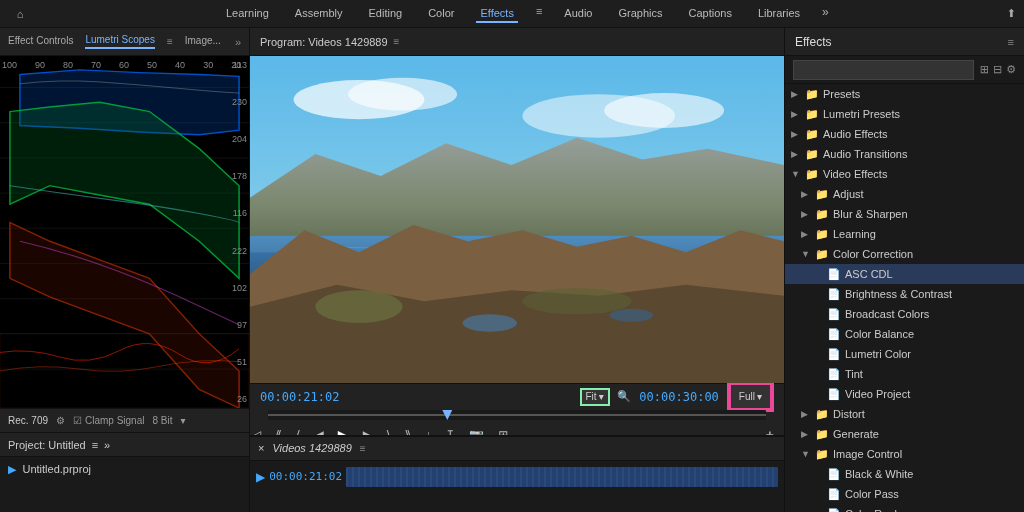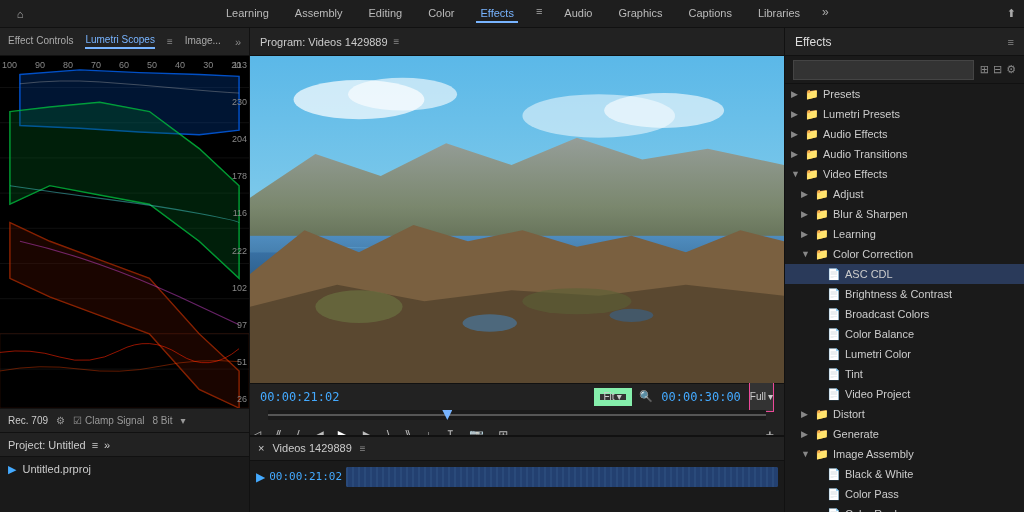--- a/index.html
+++ b/index.html
@@ -209,33 +209,33 @@
       font-family: monospace;
     }
     .time-right {
       display: flex;
       align-items: center;
       gap: 8px;
     }
     .fit-dropdown {
       background: #333;
       color: #ccc;
-      border: 6px solid #86efac;
+      border: 2px solid #86efac;
       padding: 1px 4px;
       font-size: 10px;
       height: 18px;
       display: flex;
       align-items: center;
       gap: 2px;
     }
     .full-dropdown {
       background: #333;
       color: #ccc;
-      border: 1px solid #ec4899;
-      padding: 1px 0;
+      border: 4px solid #ec4899;
+      padding: 1px 8px;
       font-size: 10px;
       height: 31px;
       display: flex;
       align-items: center;
       gap: 2px;
     }
     .zoom-icon { color: #888; font-size: 11px; }
     .playback-timeline {
       height: 8px;
       background: #1a1a1a;
@@ -296,20 +296,21 @@
       background: #222;
       display: flex;
       align-items: center;
       padding: 0 8px;
       gap: 8px;
       border-bottom: 1px solid #111;
     }
     .timeline-title {
       font-size: 11px;
       color: #ccc;
+      font-style: italic;
     }
     .timeline-clip-row {
       display: flex;
       align-items: center;
       height: 32px;
       padding: 0 6px;
       gap: 4px;
     }
     .play-cursor {
       color: #4af;
@@ -807,21 +808,21 @@
 
       <div class="tree-item indent1">
         <span class="tree-arrow">▶</span>
         <span class="tree-folder-icon">📁</span>
         <span class="tree-label">Generate</span>
       </div>
 
       <div class="tree-item indent1">
         <span class="tree-arrow">▼</span>
         <span class="tree-folder-icon">📁</span>
-        <span class="tree-label">Image Assembly</span>
+        <span class="tree-label">Image Control</span>
       </div>
 
       <div class="tree-item indent2">
         <span class="tree-arrow"></span>
         <span class="tree-folder-icon">📄</span>
         <span class="tree-label">Black &amp; White</span>
       </div>
 
       <div class="tree-item indent2">
         <span class="tree-arrow"></span>

